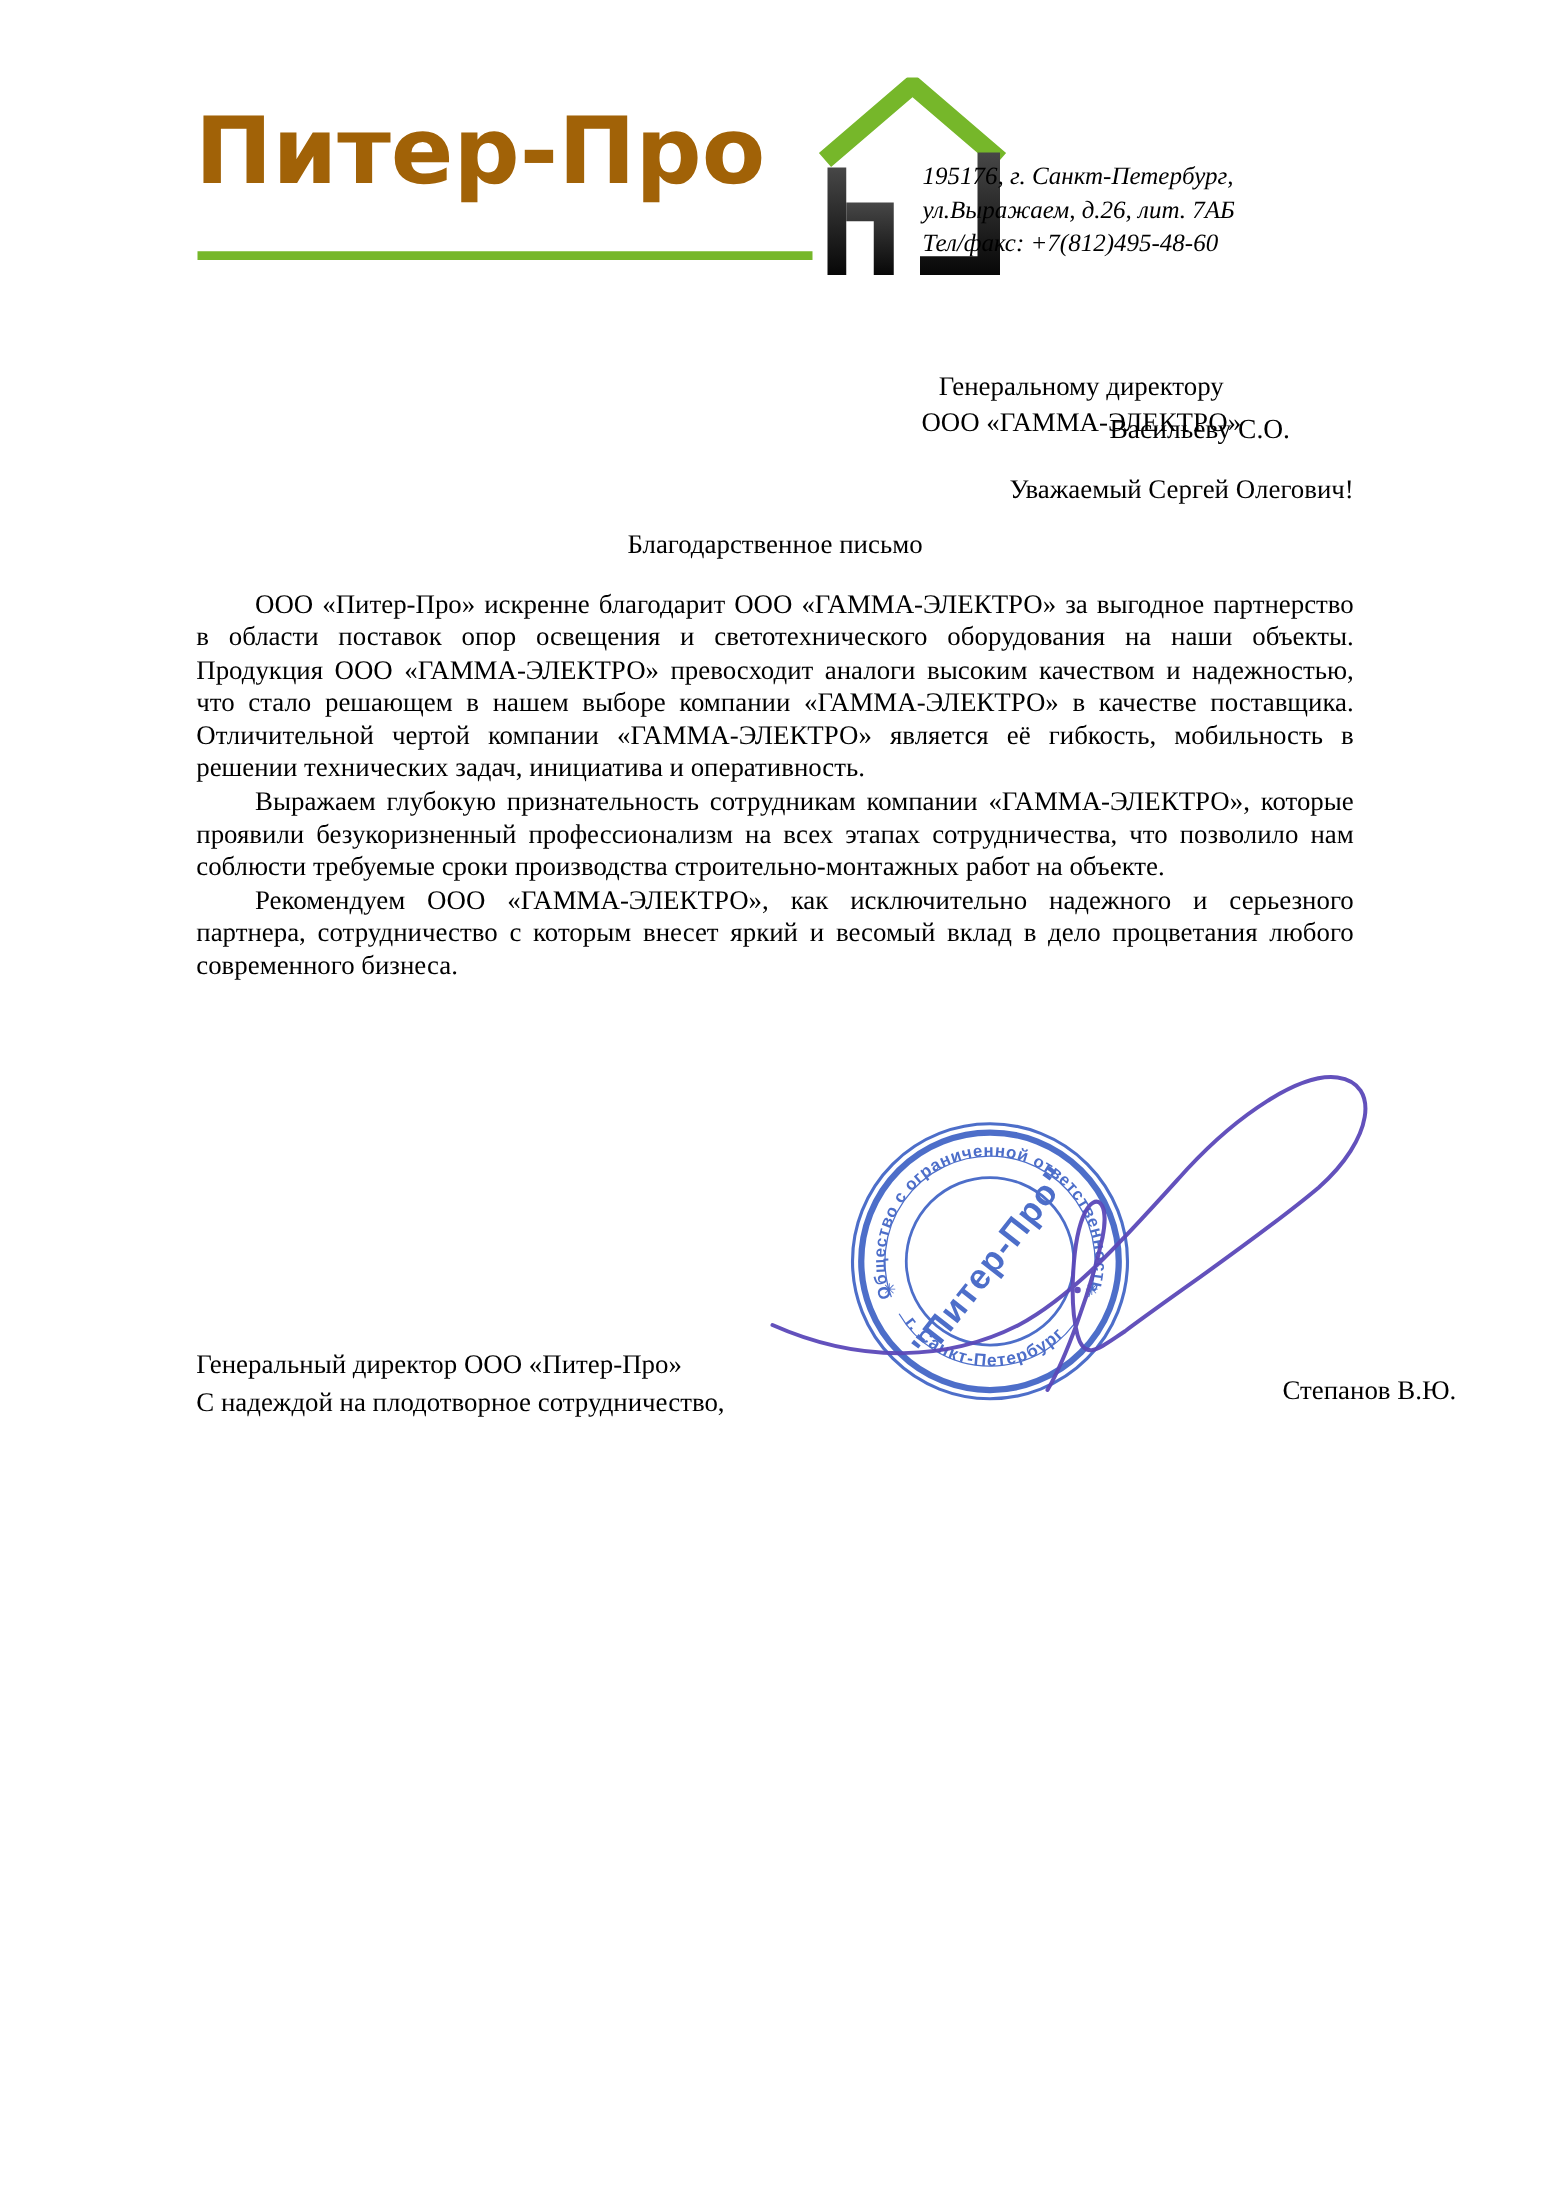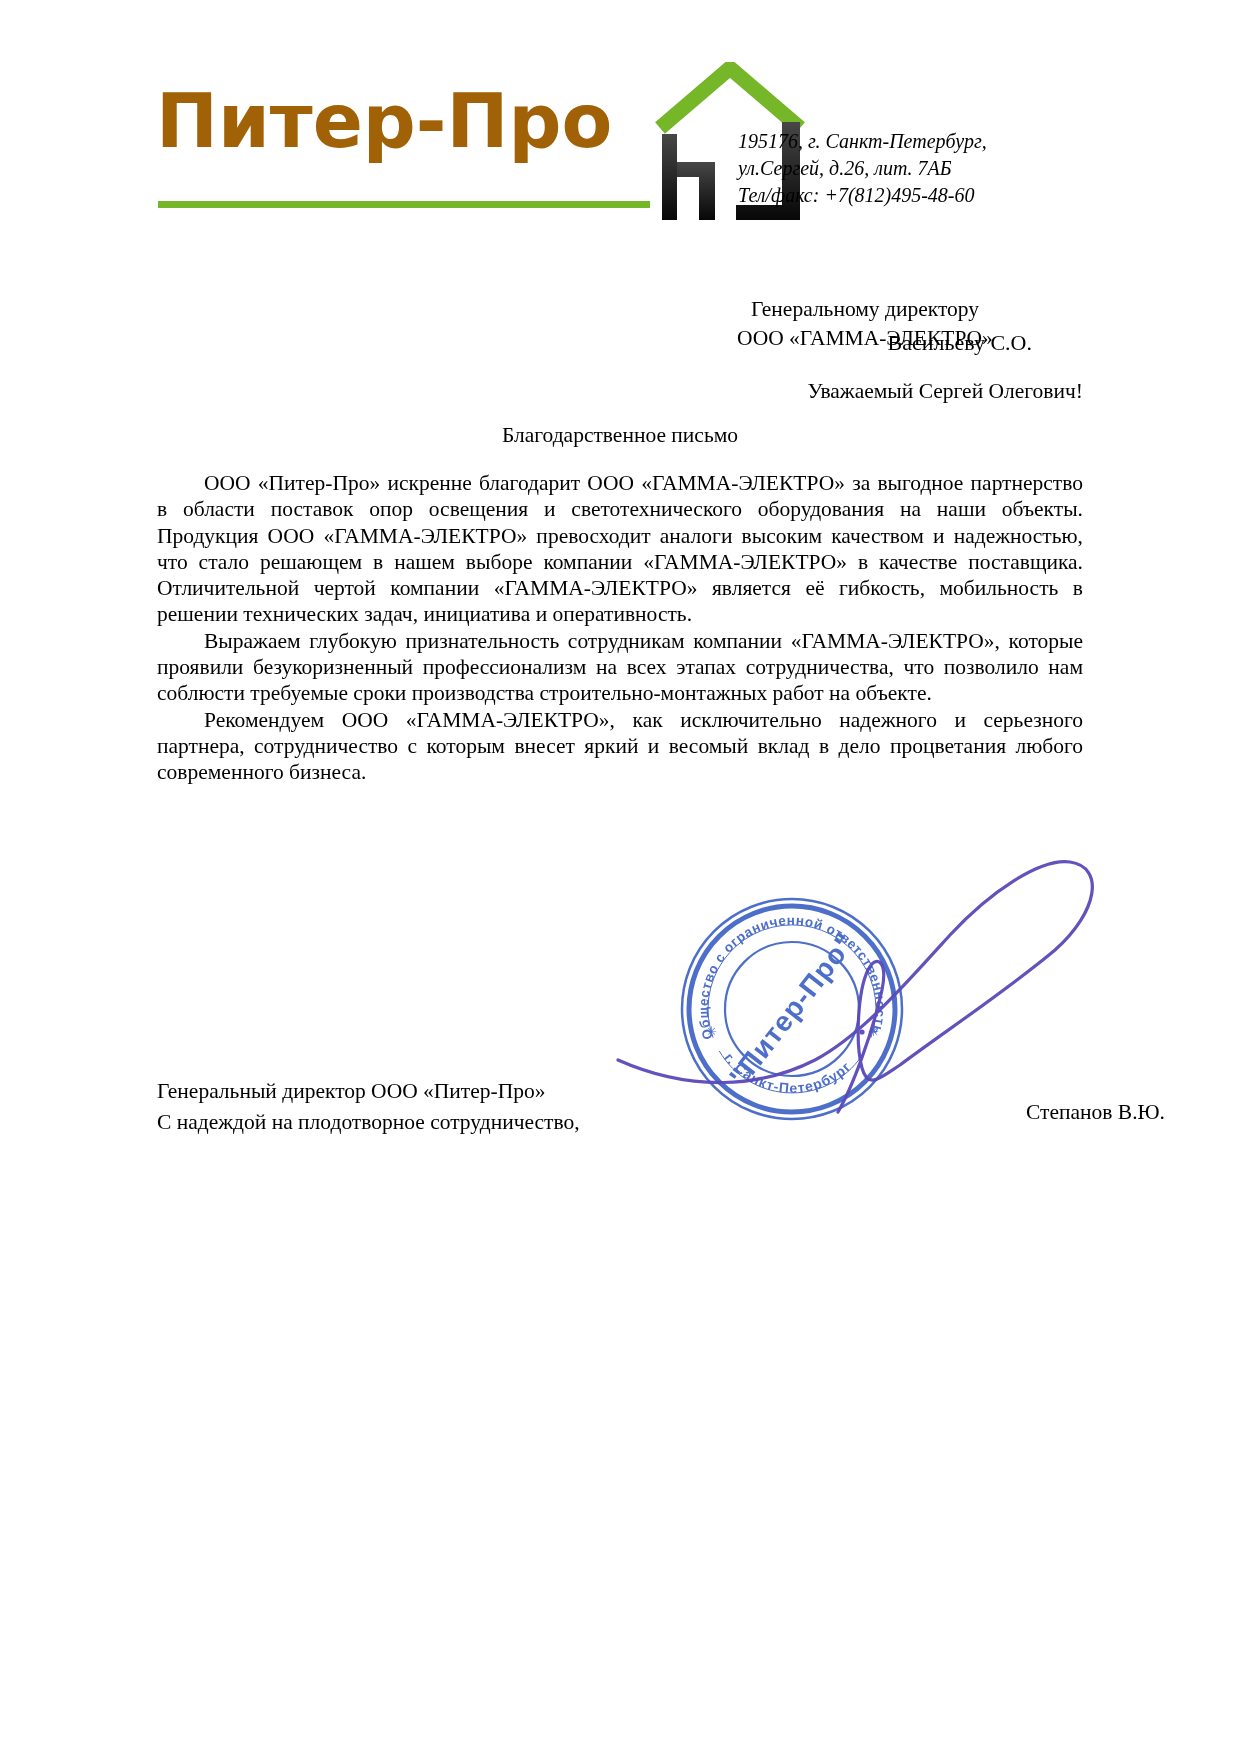--- a/index.html
+++ b/index.html
@@ -57,21 +57,21 @@
     </linearGradient>
   </defs>
   <path d="M12 66 L82 6 L152 66" fill="none" stroke="#76b72a" stroke-width="15"></path>
   <path d="M14 72 h15 v86 h-15 z" fill="url(#wallg)"></path>
   <path d="M29 100 h38 v58 h-16 v-43 h-22 z" fill="url(#wallg)"></path>
   <path d="M134 60 h18 v98 h-64 v-15 h46 z" fill="url(#wallg)"></path>
 </svg>
 
 <div class="abs contact">
   <div>195176, г. Санкт-Петербург,</div>
-  <div>ул.Сергей, д.26, лит. 7АБ</div>
+  <div>ул.Выражаем, д.26, лит. 7АБ</div>
   <div>Тел/факс: +7(812)495-48-60</div>
 </div>
 
 <div class="abs recipient">
   <div>Генеральному директору</div>
   <div>ООО «ГАММА-ЭЛЕКТРО»</div>
 </div>
 <div class="abs recipient-name">Васильеву С.О.</div>
 
 <div class="abs salutation">Уважаемый Сергей Олегович!</div>

